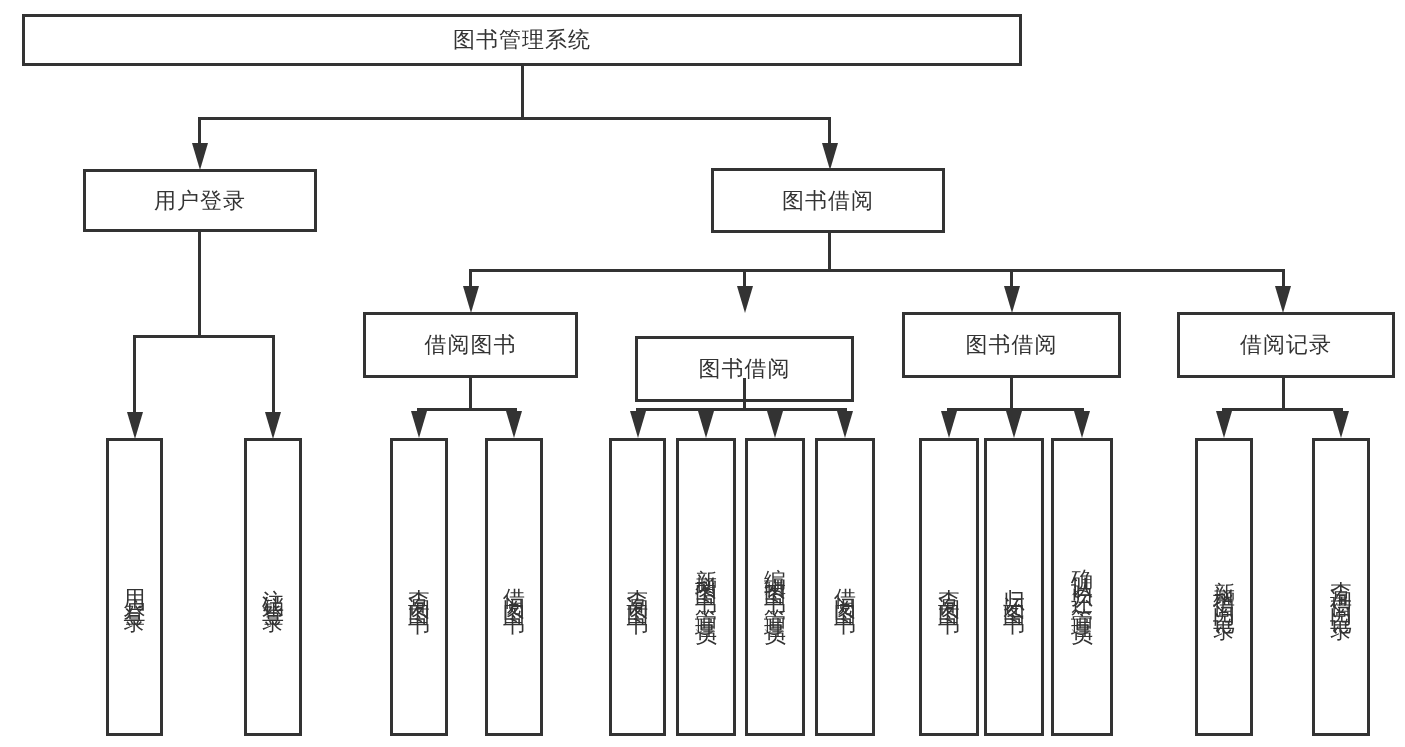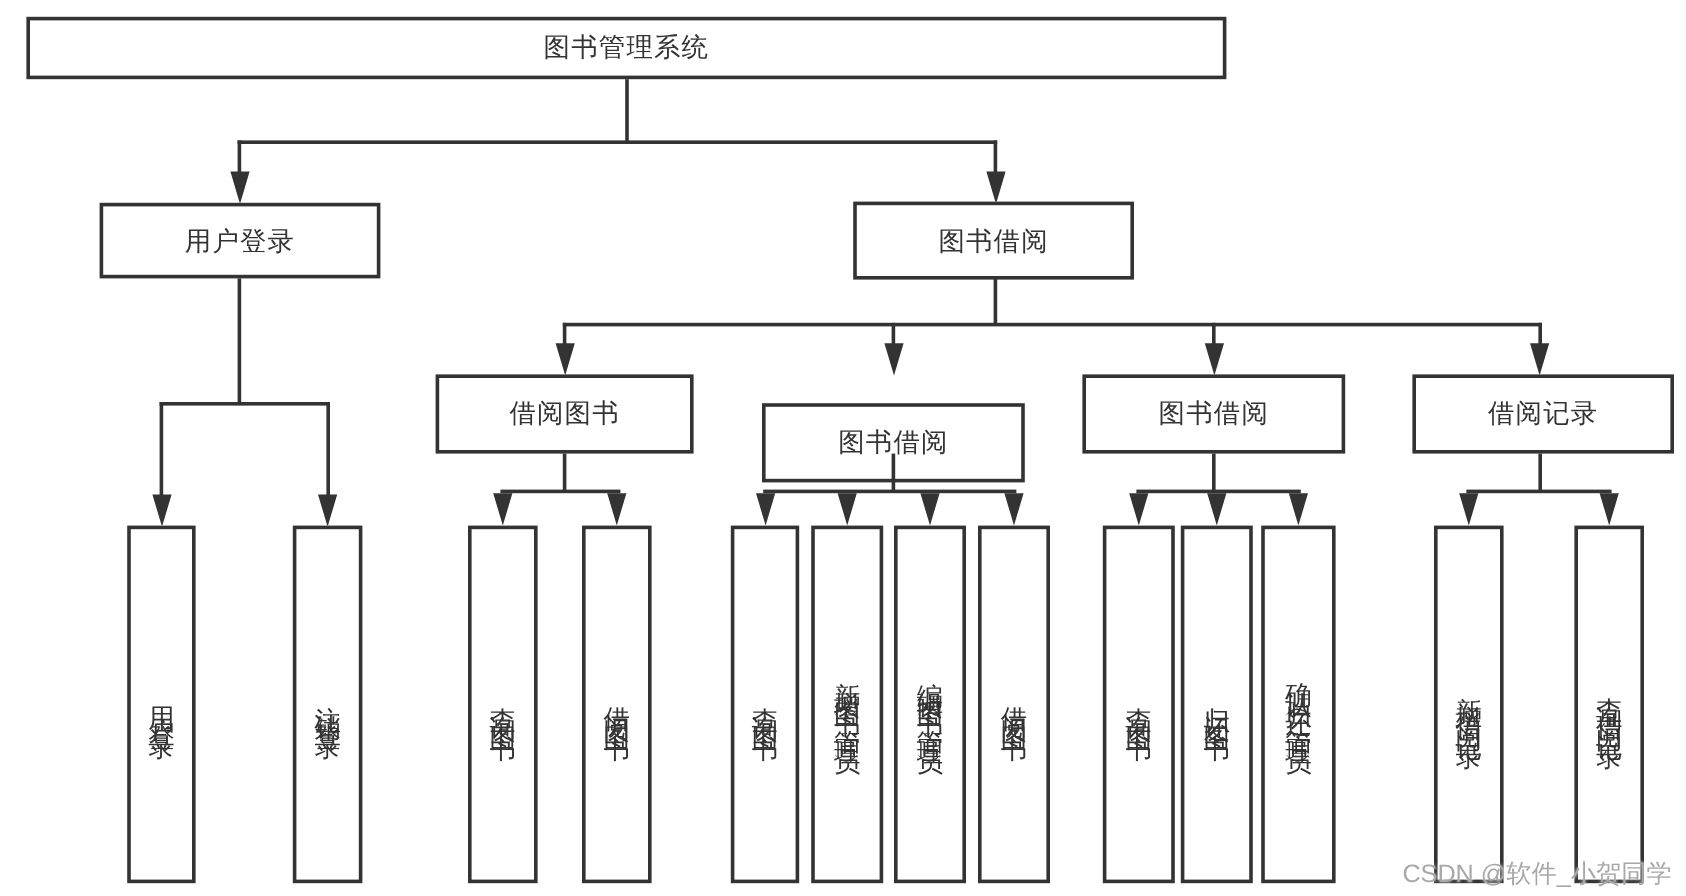--- a/index.html
+++ b/index.html
@@ -177,15 +177,14 @@
     <span class="vlabel">确认归还（管理员）</span>
   </div>
 
   <div class="leaf" style="left:1195px;width:58px;">
     <span class="vlabel">新增借阅记录</span>
   </div>
   <div class="leaf" style="left:1312px;width:58px;">
     <span class="vlabel">查询借阅记录</span>
   </div>
 
-  <div class="watermark">CSDN @软件_小贺同学</div>
 
 </div>
 
 </body></html>

